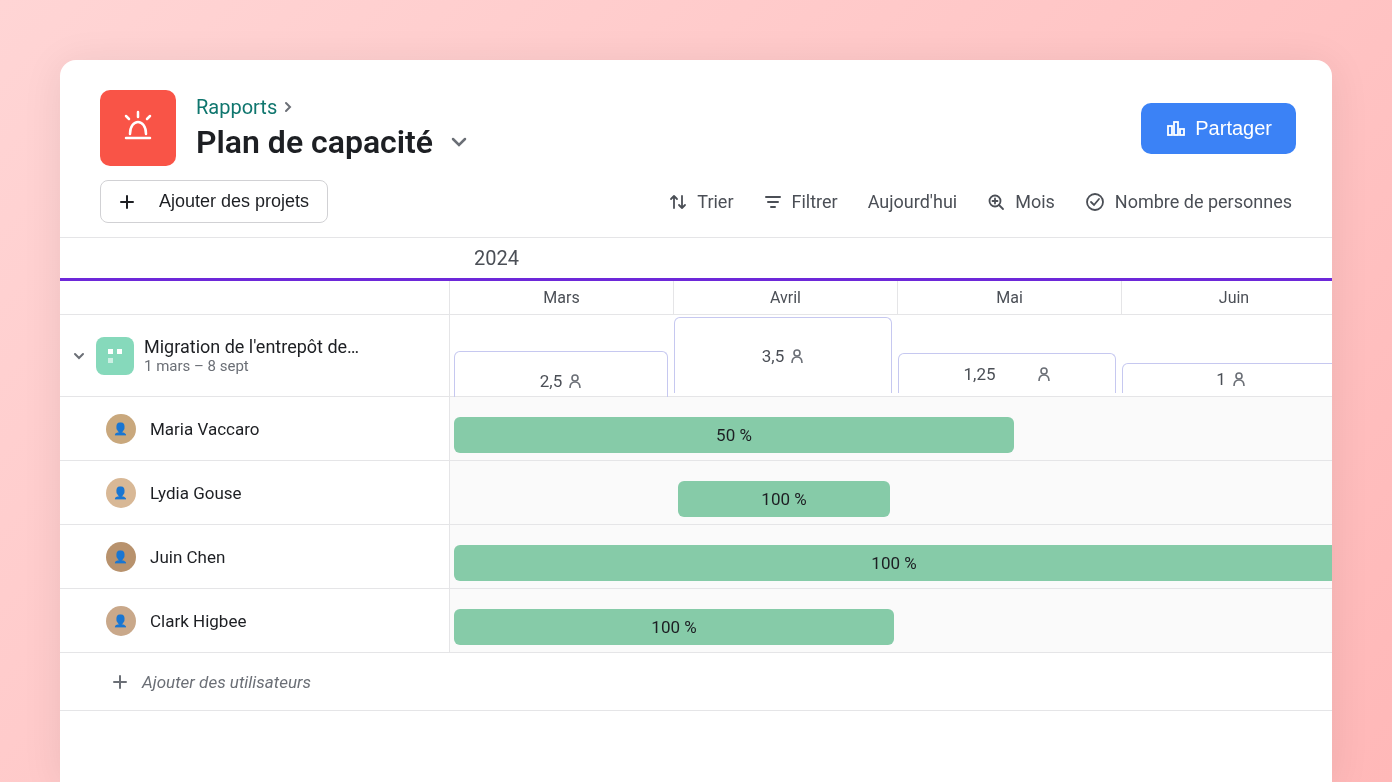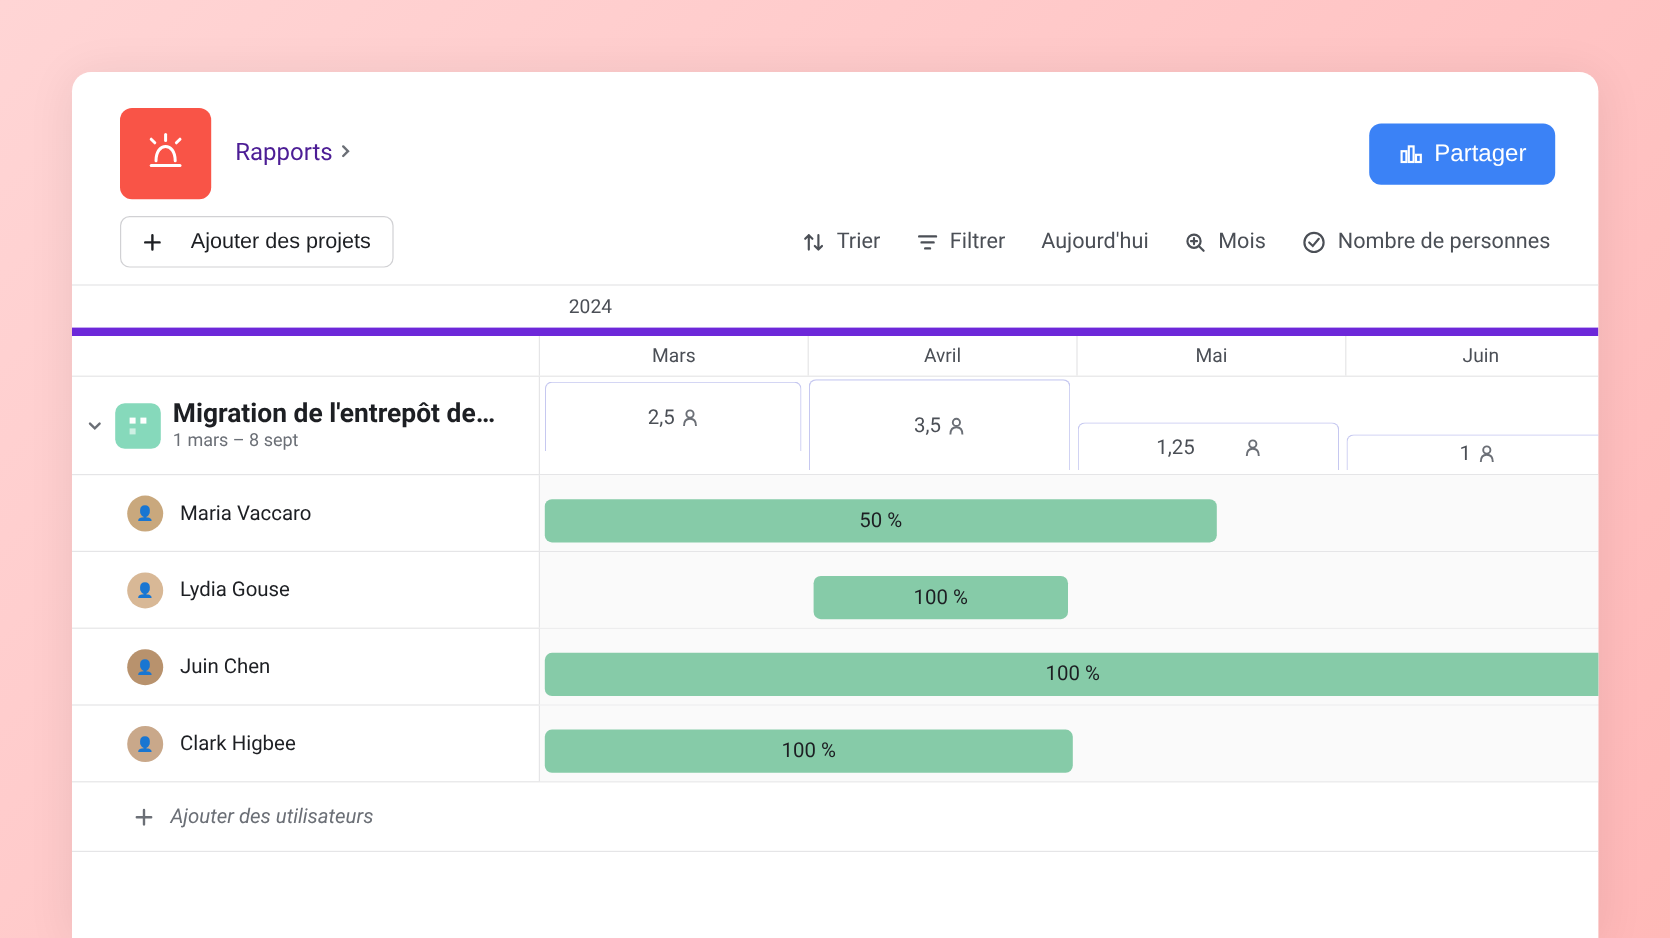--- a/index.html
+++ b/index.html
@@ -41,21 +41,21 @@
       justify-content: center;
       flex-shrink: 0;
     }
     .header-text {
       flex: 1;
     }
     .breadcrumb {
       display: flex;
       align-items: center;
       gap: 6px;
-      color: #4c1d95;
+      color: #0f766e;
       font-size: 20px;
       margin-bottom: 4px;
     }
     .title-row {
       display: flex;
       align-items: center;
       gap: 16px;
     }
     .page-title {
       font-size: 32px;
@@ -132,23 +132,23 @@
       color: #4b4f56;
       cursor: pointer;
     }
     .timeline {
       flex: 1;
       display: flex;
       flex-direction: column;
     }
     .year-row {
       padding: 8px 0 8px 414px;
-      font-size: 16px;
+      font-size: 20px;
       color: #4b4f56;
-      border-bottom: 7px solid #6d28d9;
+      border-bottom: 3px solid #6d28d9;
     }
     .months-row {
       display: flex;
       height: 34px;
       border-bottom: 1px solid #e5e5e7;
     }
     .left-col {
       width: 390px;
       flex-shrink: 0;
       border-right: 1px solid #e5e5e7;
@@ -187,23 +187,23 @@
       border-radius: 8px;
       display: flex;
       align-items: center;
       justify-content: center;
     }
     .project-info {
       display: flex;
       flex-direction: column;
     }
     .project-name {
-      font-size: 22px;
-      color: #1d1f23;
-      font-weight: 700;
+      font-size: 18px;
+      color: #1d1f23;
+      font-weight: 400;
     }
     .project-dates {
       font-size: 15px;
       color: #6b6f76;
     }
     .project-right {
       flex: 1;
       position: relative;
       display: flex;
     }
@@ -299,20 +299,26 @@
         <line x1="22" y1="6" x2="22" y2="11" stroke="#fff" stroke-width="2.5" stroke-linecap="round"></line>
         <line x1="10" y1="10" x2="13" y2="13" stroke="#fff" stroke-width="2.5" stroke-linecap="round"></line>
         <line x1="34" y1="10" x2="31" y2="13" stroke="#fff" stroke-width="2.5" stroke-linecap="round"></line>
       </svg>
     </div>
     <div class="header-text">
       <div class="breadcrumb">
         <span>Rapports</span>
         <svg width="10" height="14" viewBox="0 0 10 14">
             <path d="M3 3 L7 7 L3 11" stroke="#6b6f76" stroke-width="2" fill="none" stroke-linecap="round"></path>
+          </svg>
+      </div>
+      <div class="title-row">
+        <h1 class="page-title">Plan de capacité</h1>
+        <svg width="20" height="14" viewBox="0 0 20 14">
+            <path d="M4 4 L10 10 L16 4" stroke="#6b6f76" stroke-width="2.5" fill="none" stroke-linecap="round"></path>
           </svg>
       </div>
     </div>
     <button class="share-btn">
       <svg width="20" height="20" viewBox="0 0 20 20">
           <rect x="3" y="8" width="4" height="9" stroke="#fff" stroke-width="1.8" fill="none"></rect>
           <rect x="9" y="4" width="4" height="13" stroke="#fff" stroke-width="1.8" fill="none"></rect>
           <rect x="15" y="11" width="4" height="6" stroke="#fff" stroke-width="1.8" fill="none"></rect>
         </svg>
       <span>Partager</span>
@@ -383,21 +389,21 @@
               <rect x="11" y="2" width="5" height="5" fill="#fff"></rect>
               <rect x="2" y="11" width="5" height="5" fill="#fff" opacity="0.6"></rect>
             </svg>
         </div>
         <div class="project-info">
           <div class="project-name">Migration de l'entrepôt de…</div>
           <div class="project-dates">1 mars – 8 sept</div>
         </div>
       </div>
       <div class="project-right">
-        <div class="capacity-box" style="width:214px; margin-left:4px; margin-top:4px; height:58px;">
+        <div class="capacity-box" style="width:214px; margin-left:4px; margin-top:36px; height:58px;">
           <span>2,5</span>
           <svg width="14" height="16" viewBox="0 0 14 16">
               <circle cx="7" cy="5" r="3" stroke="#6b6f76" stroke-width="1.6" fill="none"></circle>
               <path d="M2 15 C2 11 4 9 7 9 C10 9 12 11 12 15" stroke="#6b6f76" stroke-width="1.6" fill="none"></path>
             </svg>
         </div>
         <div class="capacity-box" style="width:218px; margin-left:6px; margin-top:2px; height:76px;">
           <span>3,5</span>
           <svg width="14" height="16" viewBox="0 0 14 16">
               <circle cx="7" cy="5" r="3" stroke="#6b6f76" stroke-width="1.6" fill="none"></circle>

